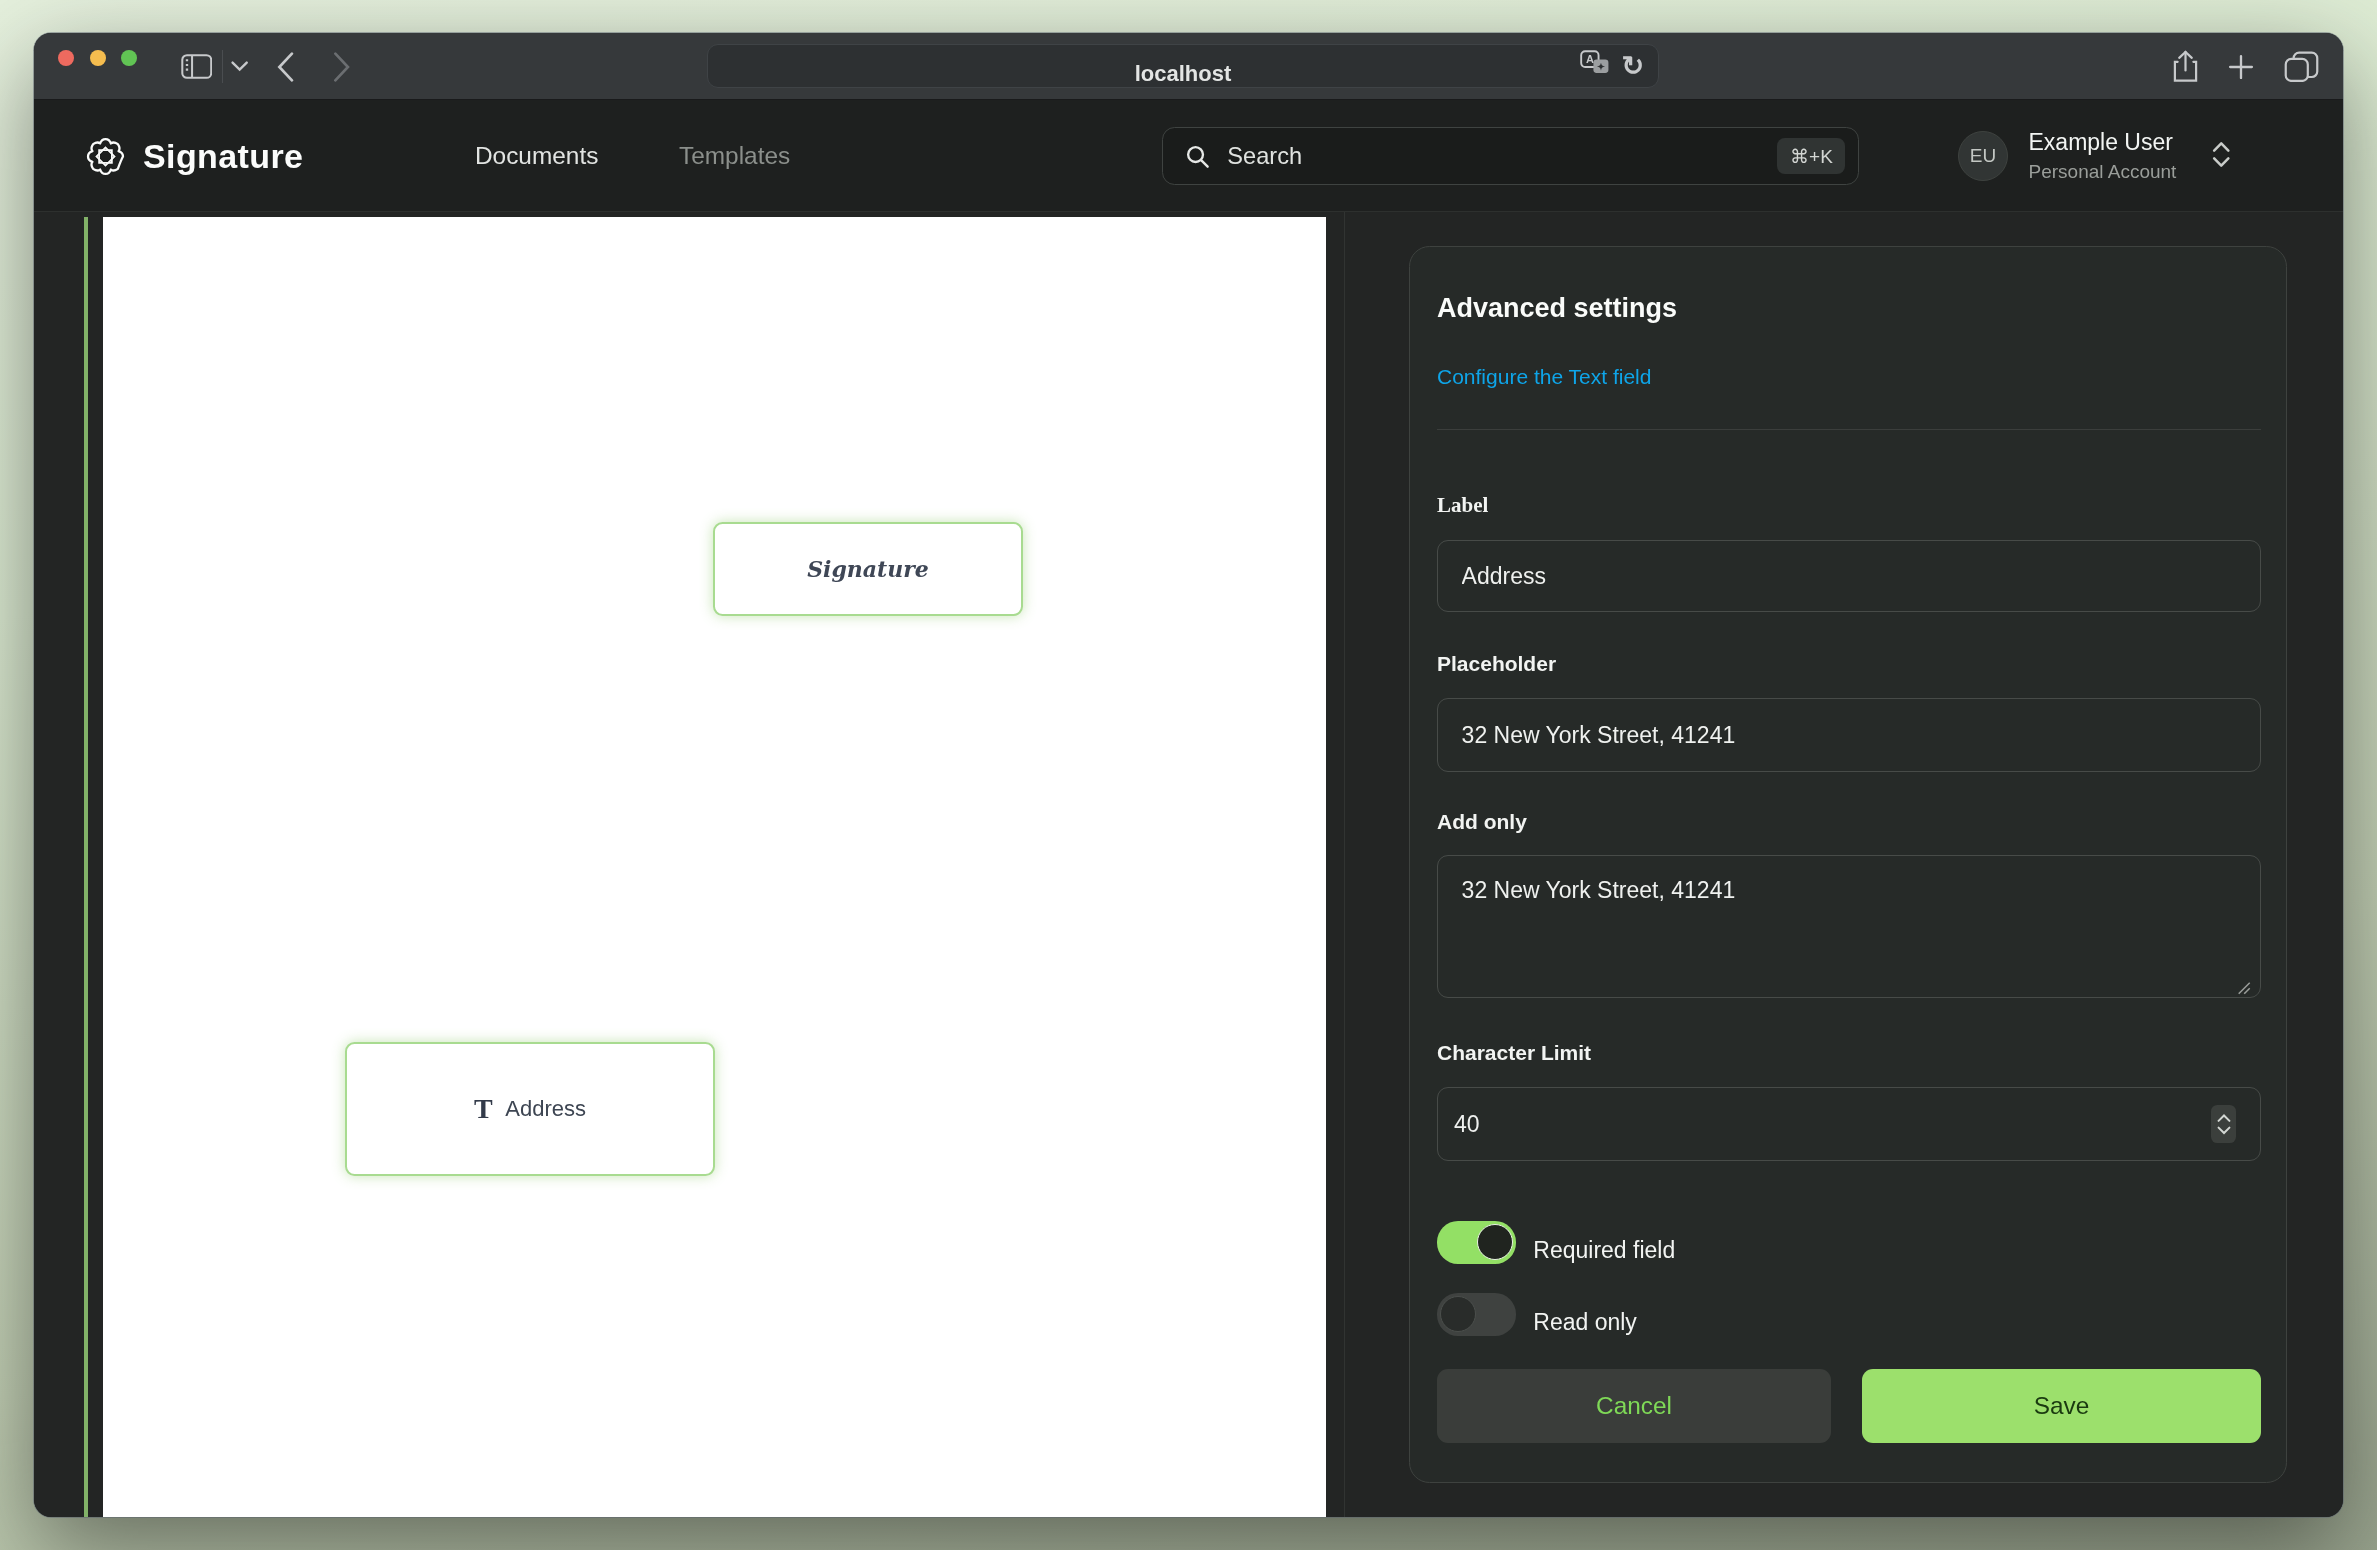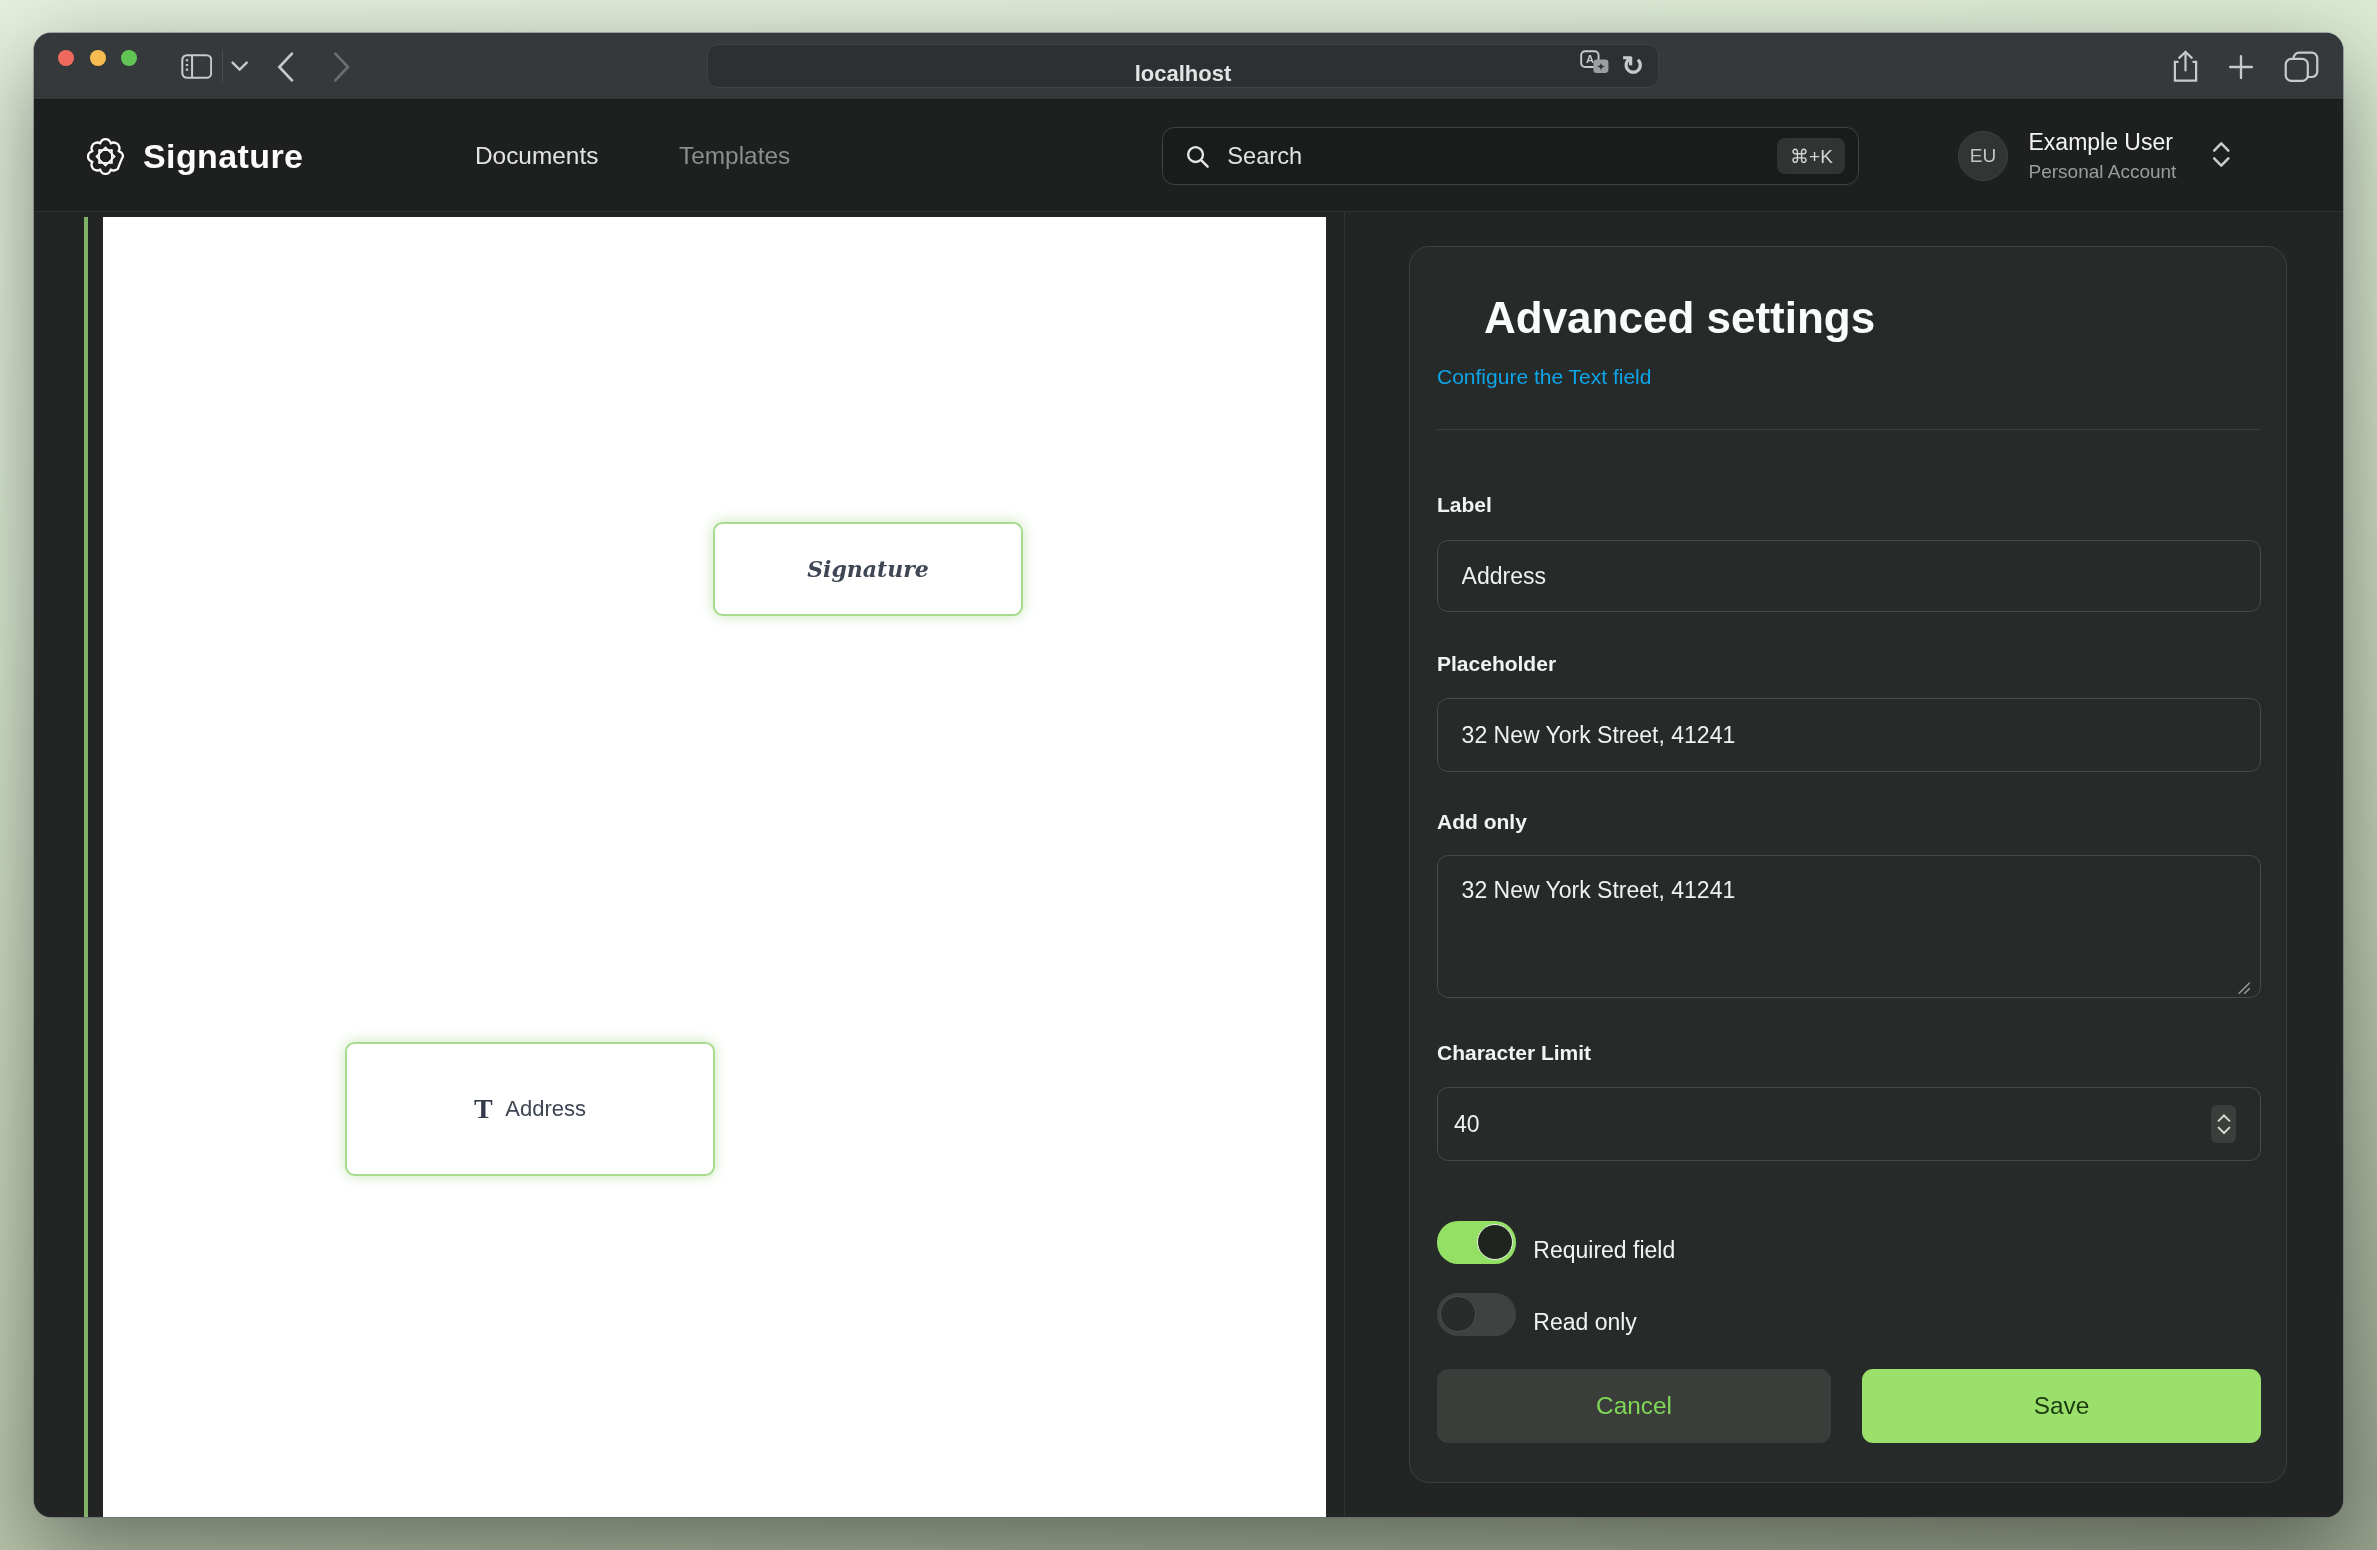--- a/index.html
+++ b/index.html
@@ -83,25 +83,25 @@
   #field-signature .sig-text { font-family:"DejaVu Serif", serif; font-style:italic; font-weight:600; font-size:22px; color:#3f4756; }
   #field-address { left:311px; top:830px; width:370px; height:134px; }
   #field-address .t-icon { font-family:"Liberation Serif", serif; font-size:28px; font-weight:600; color:#333b4a; margin-right:12.6px; }
   #field-address .fld-text { font-size:22px; color:#3d4552; }
 
   
   #panel {
     position:absolute; left:1375px; top:34px; width:878px; height:1237px;
     background:#262a28; border:0.8px solid #3e423f; border-radius:20.5px;
   }
-  #panel-title { position:absolute; left:27px; top:46px; font-size:44px; font-weight:700; color:#fafcfa;margin-left:47px; }
+  #panel-title { position:absolute; left:27px; top:46px; font-size:27px; font-weight:700; color:#fafcfa; }
   #panel-subtitle { position:absolute; left:27px; top:118px; font-size:21px; color:#0ea5e9; }
   #panel-divider { position:absolute; left:27px; top:182px; width:824px; height:0.8px; background:#3b3e3c; }
   .grp-label { position:absolute; left:27px; font-size:21px; font-weight:600; color:#f2f4f2; }
-  #lbl-label { top:246px; } #lbl-placeholder { top:405px; } #lbl-addtext { top:563px; } #lbl-charlimit { top:794px; }
+  #lbl-label { top:246px;font-family:Liberation Serif, serif; } #lbl-placeholder { top:405px; } #lbl-addtext { top:563px; } #lbl-charlimit { top:794px; }
   .panel-input {
     position:absolute; left:27px; width:824px; height:72px;
     background:transparent; border:0.8px solid #474b48; border-radius:11px;
     font-family:"Liberation Sans",sans-serif; font-size:23px; color:#eff1ef;
     padding:0 23.6px; outline:none;
   }
   #input-label { top:293px; }
   #input-placeholder { top:451px; height:74px; }
   #input-charlimit { top:840px; height:74px; appearance:none;padding-left:16px; -webkit-appearance:none; }
   #textarea-addtext {

